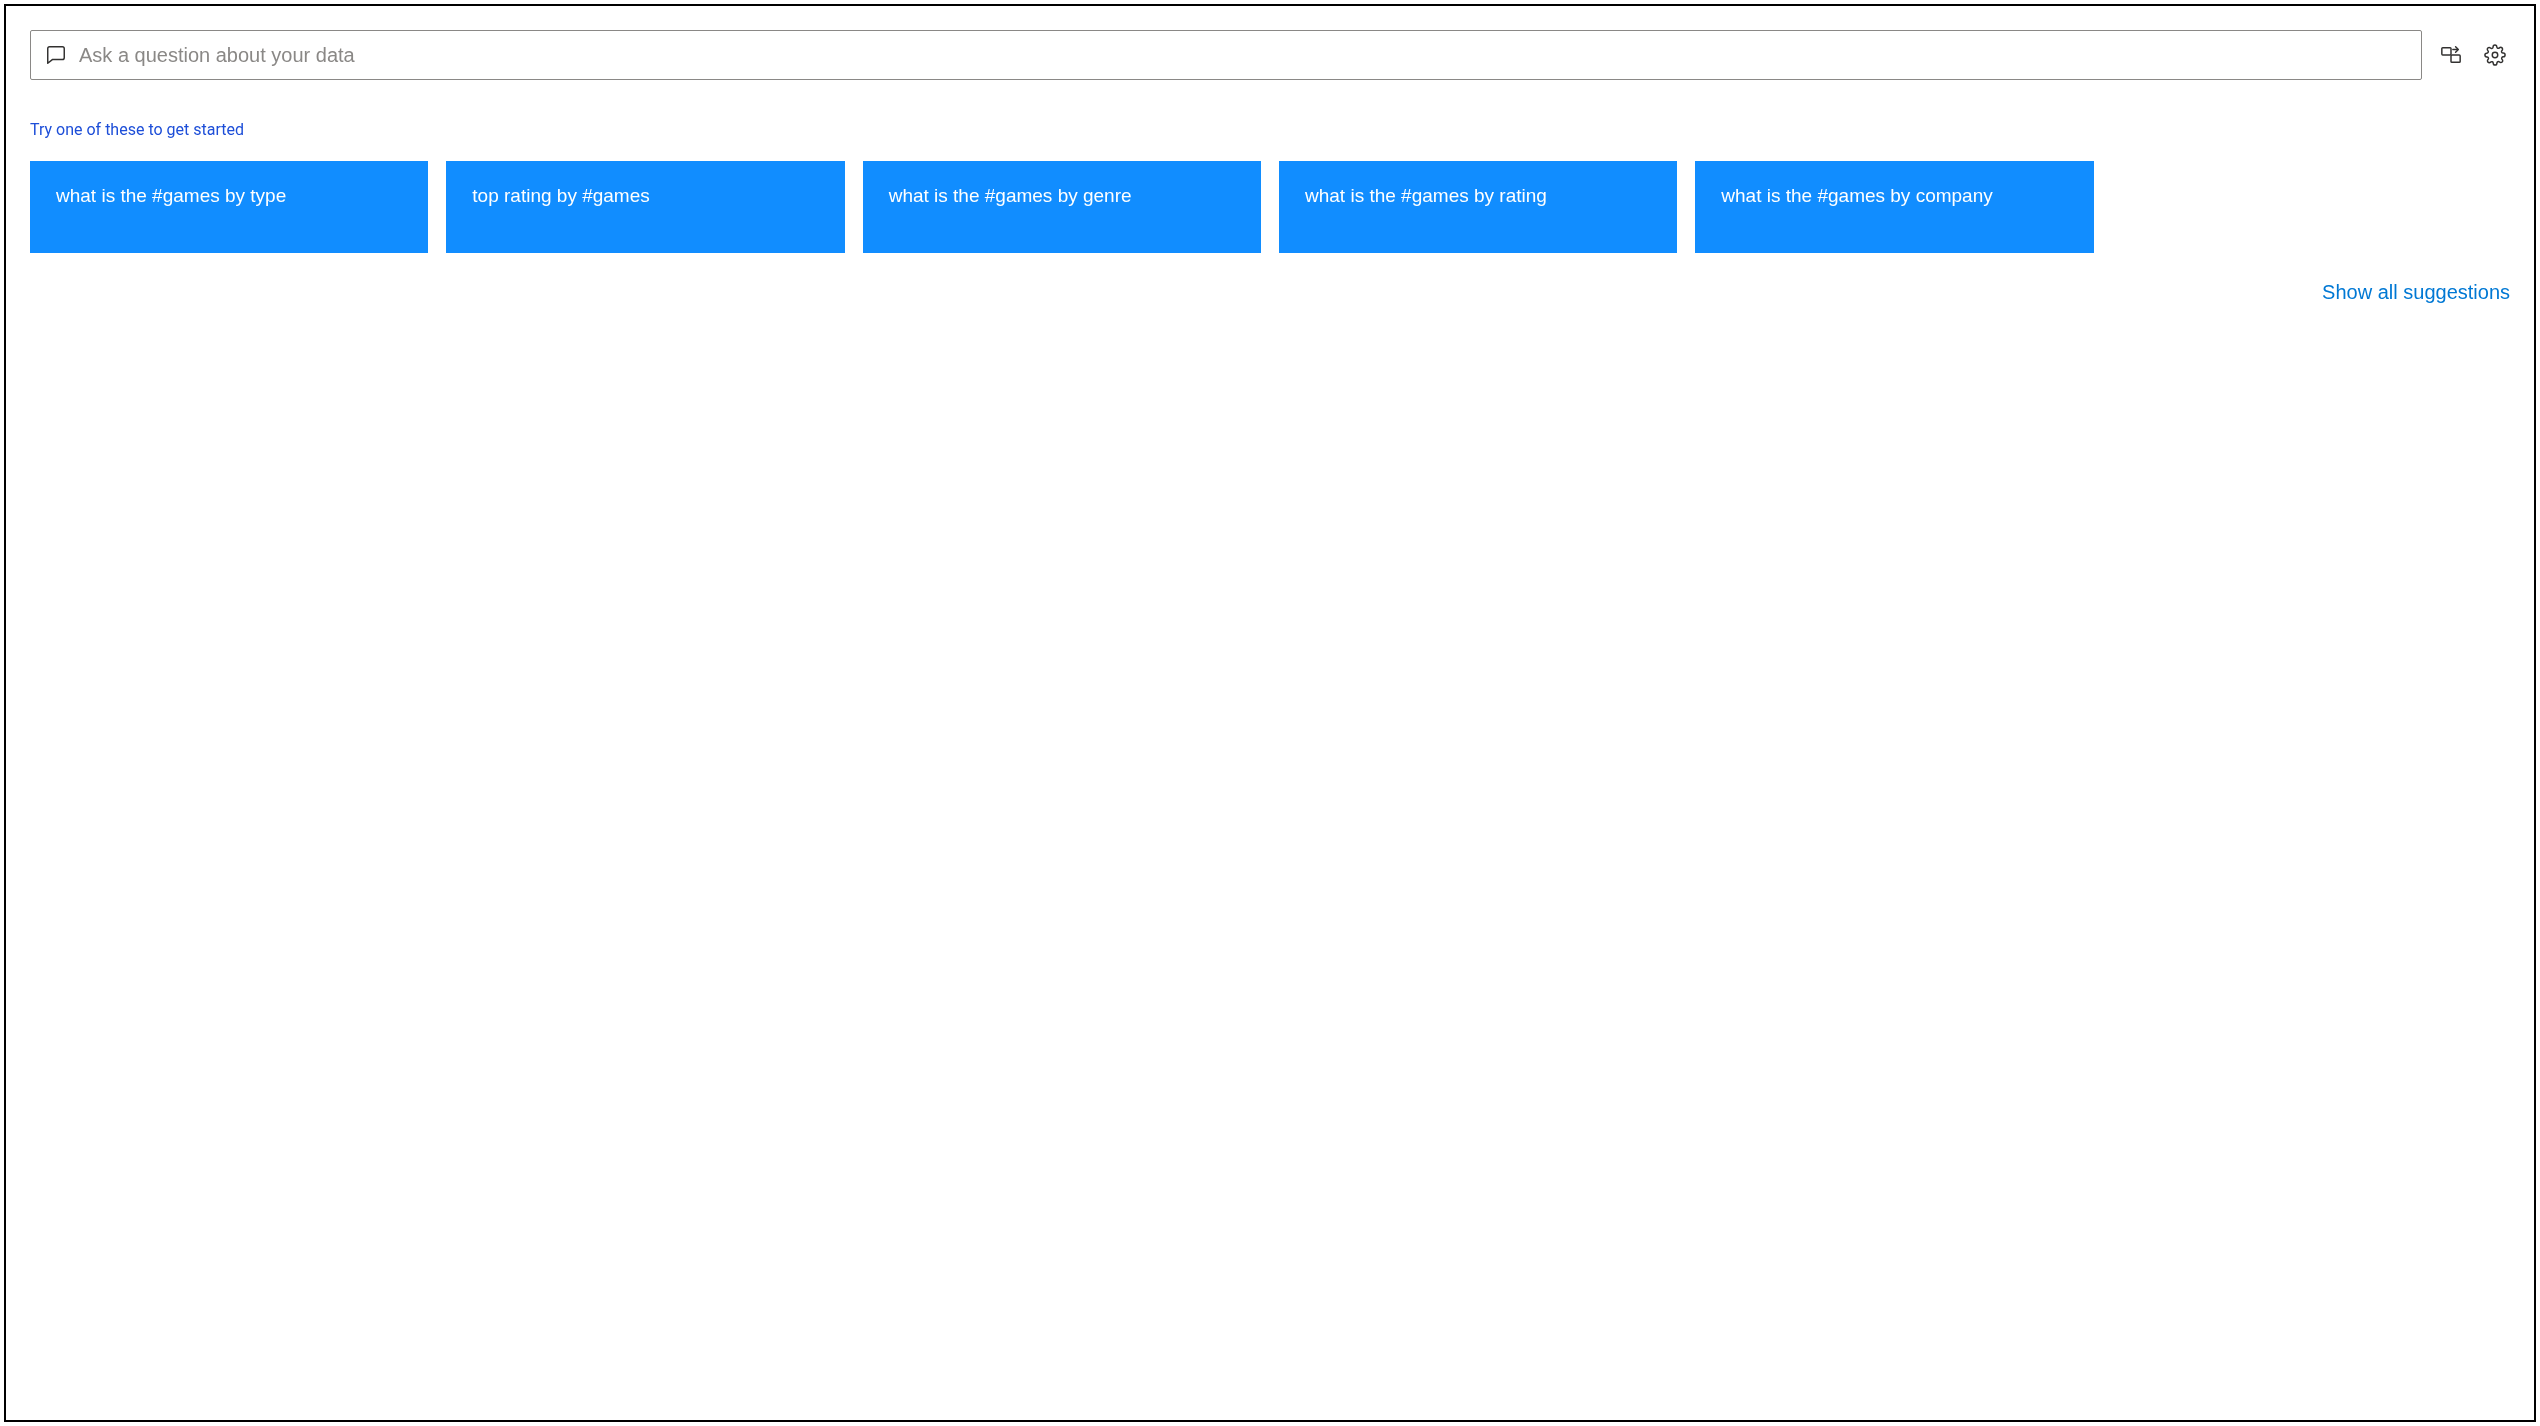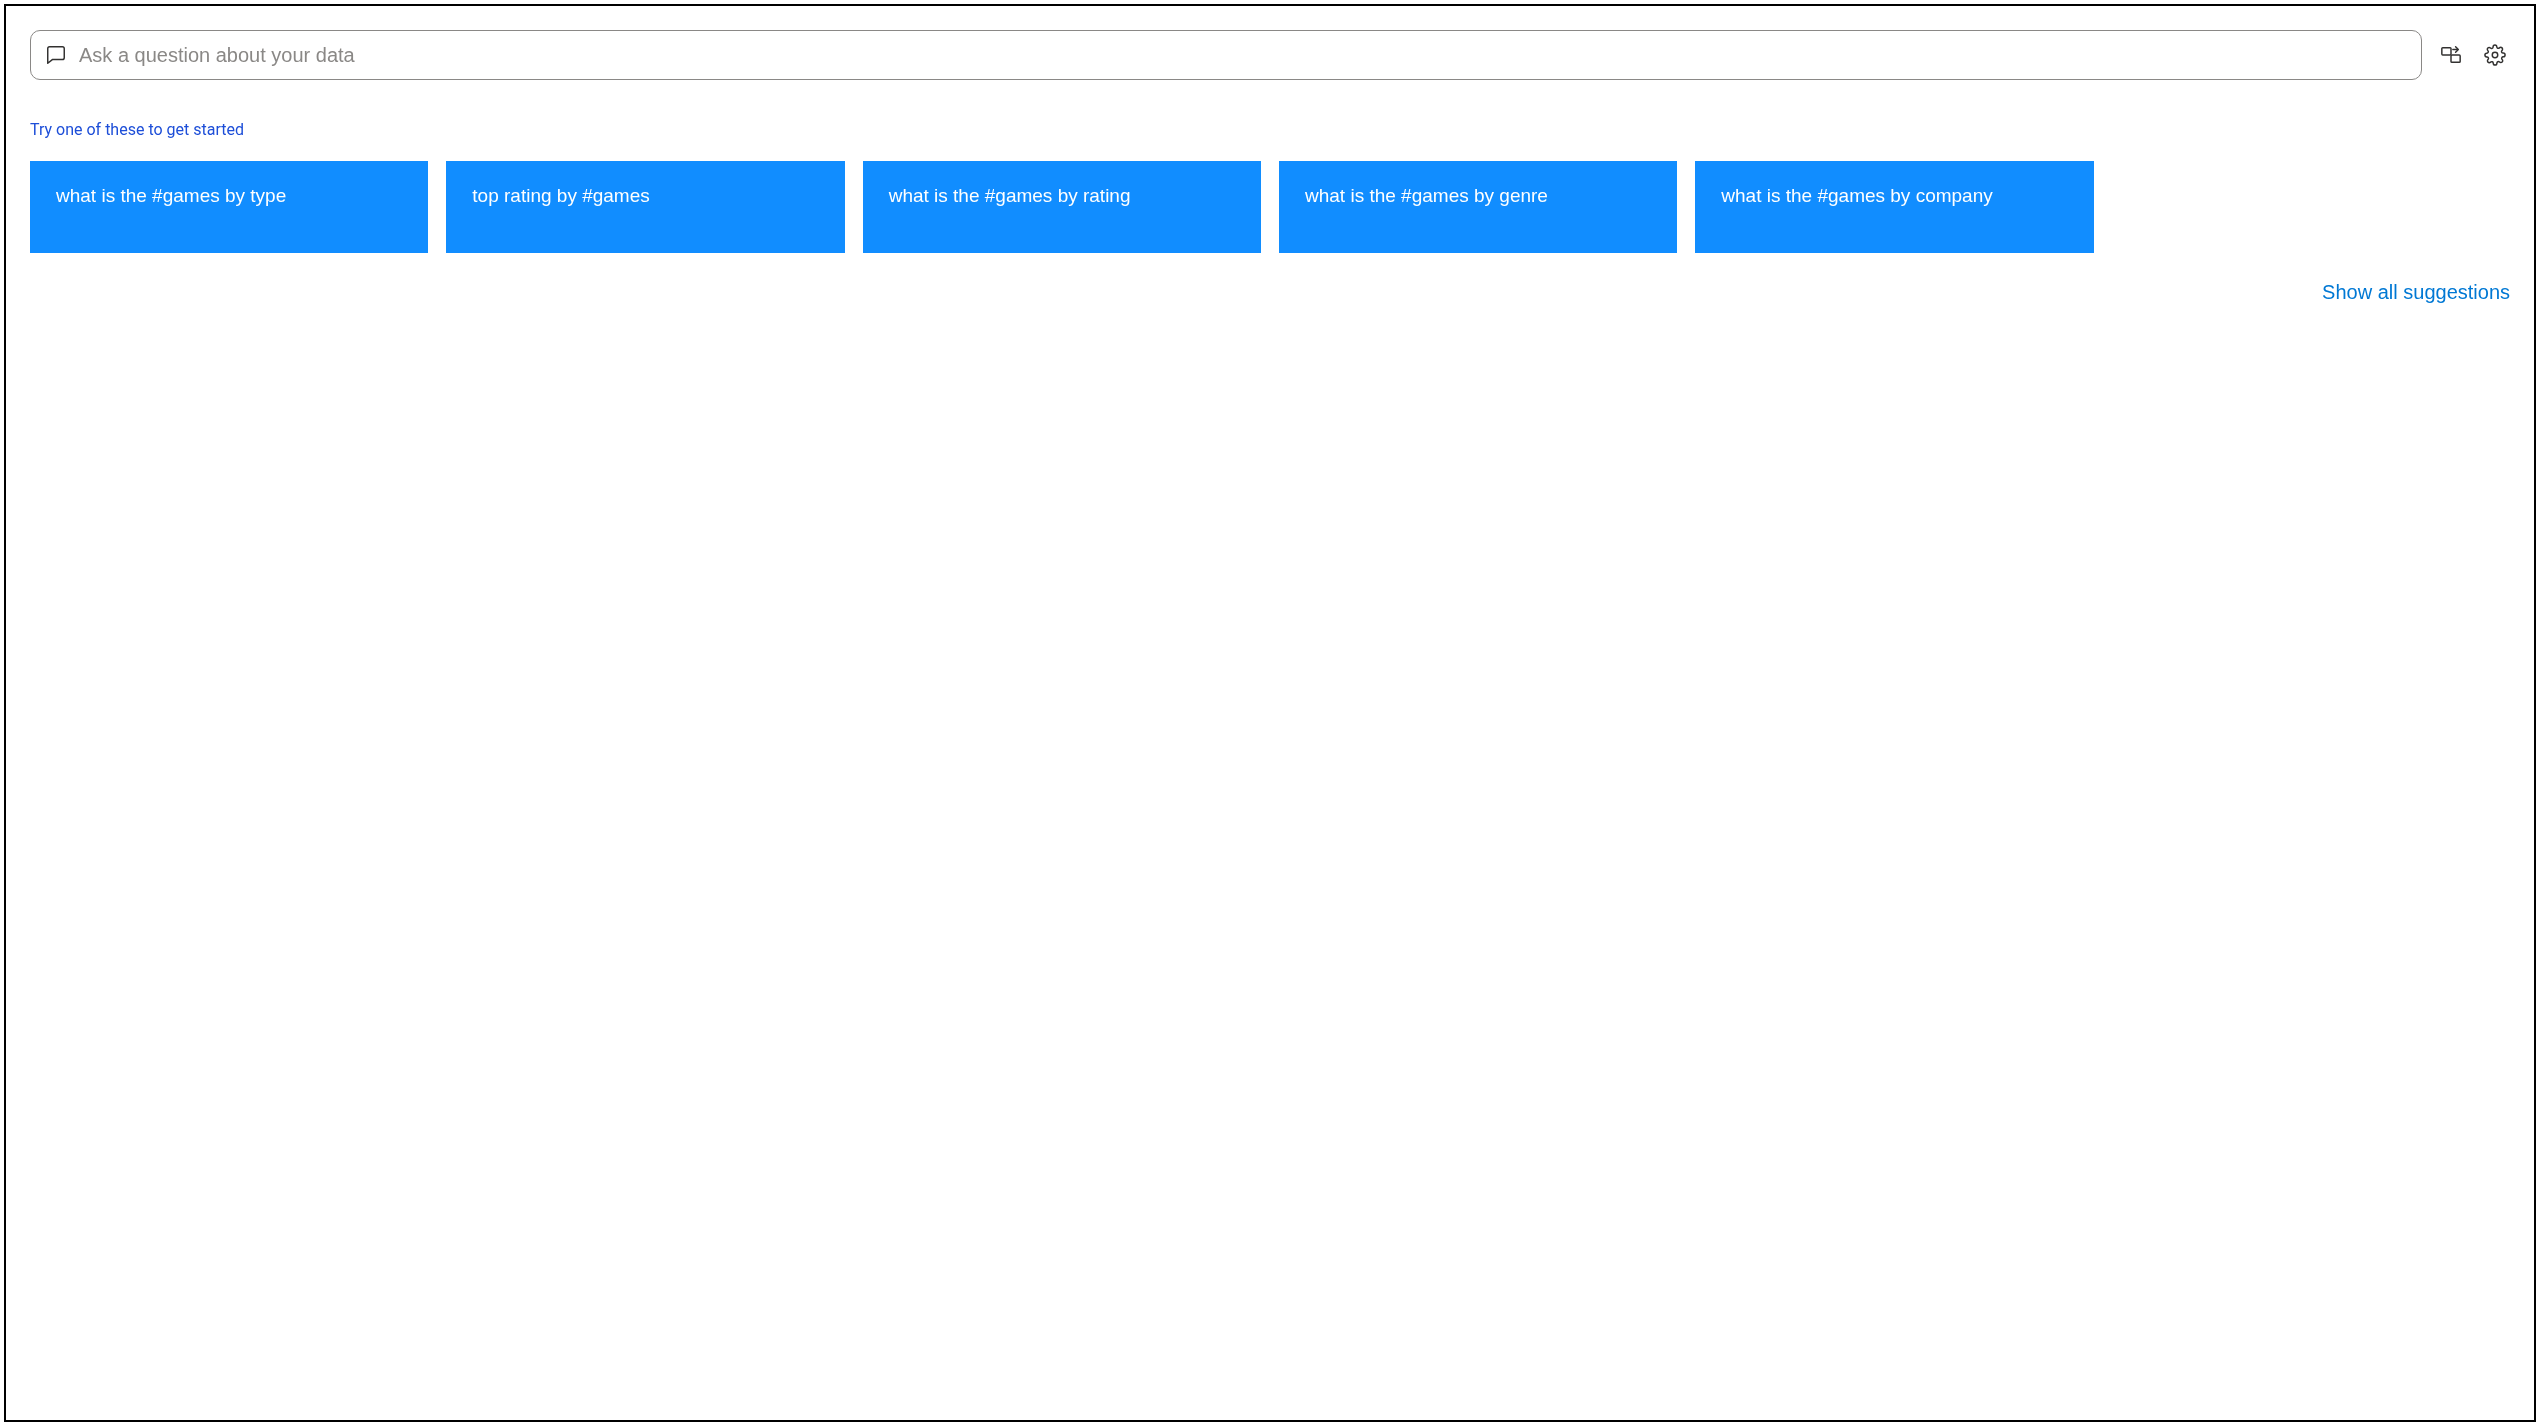--- a/index.html
+++ b/index.html
@@ -25,21 +25,21 @@
       display: flex;
       align-items: center;
       gap: 14px;
       margin-bottom: 40px;
     }
     .search-wrap {
       flex: 1;
       display: flex;
       align-items: center;
       border: 1px solid #8a8886;
-      border-radius: 10px;
+      border-radius: 2px;
       height: 50px;
       padding: 0 14px;
       gap: 12px;
     }
     .search-wrap svg {
       flex: 0 0 auto;
       color: #323130;
     }
     .search-input {
       flex: 1;
@@ -134,24 +134,24 @@
   <div class="section-title">Try one of these to get started</div>
 
   <div class="cards">
     <button class="card">
       <span>what is the #games by type</span>
     </button>
     <button class="card">
       <span>top rating by #games</span>
     </button>
     <button class="card">
-      <span>what is the #games by rating</span>
+      <span>what is the #games by genre</span>
     </button>
     <button class="card">
-      <span>what is the #games by genre</span>
+      <span>what is the #games by rating</span>
     </button>
     <button class="card">
       <span>what is the #games by company</span>
     </button>
   </div>
 
   <div class="footer-link-row">
     <button class="show-all">Show all suggestions</button>
   </div>
 

